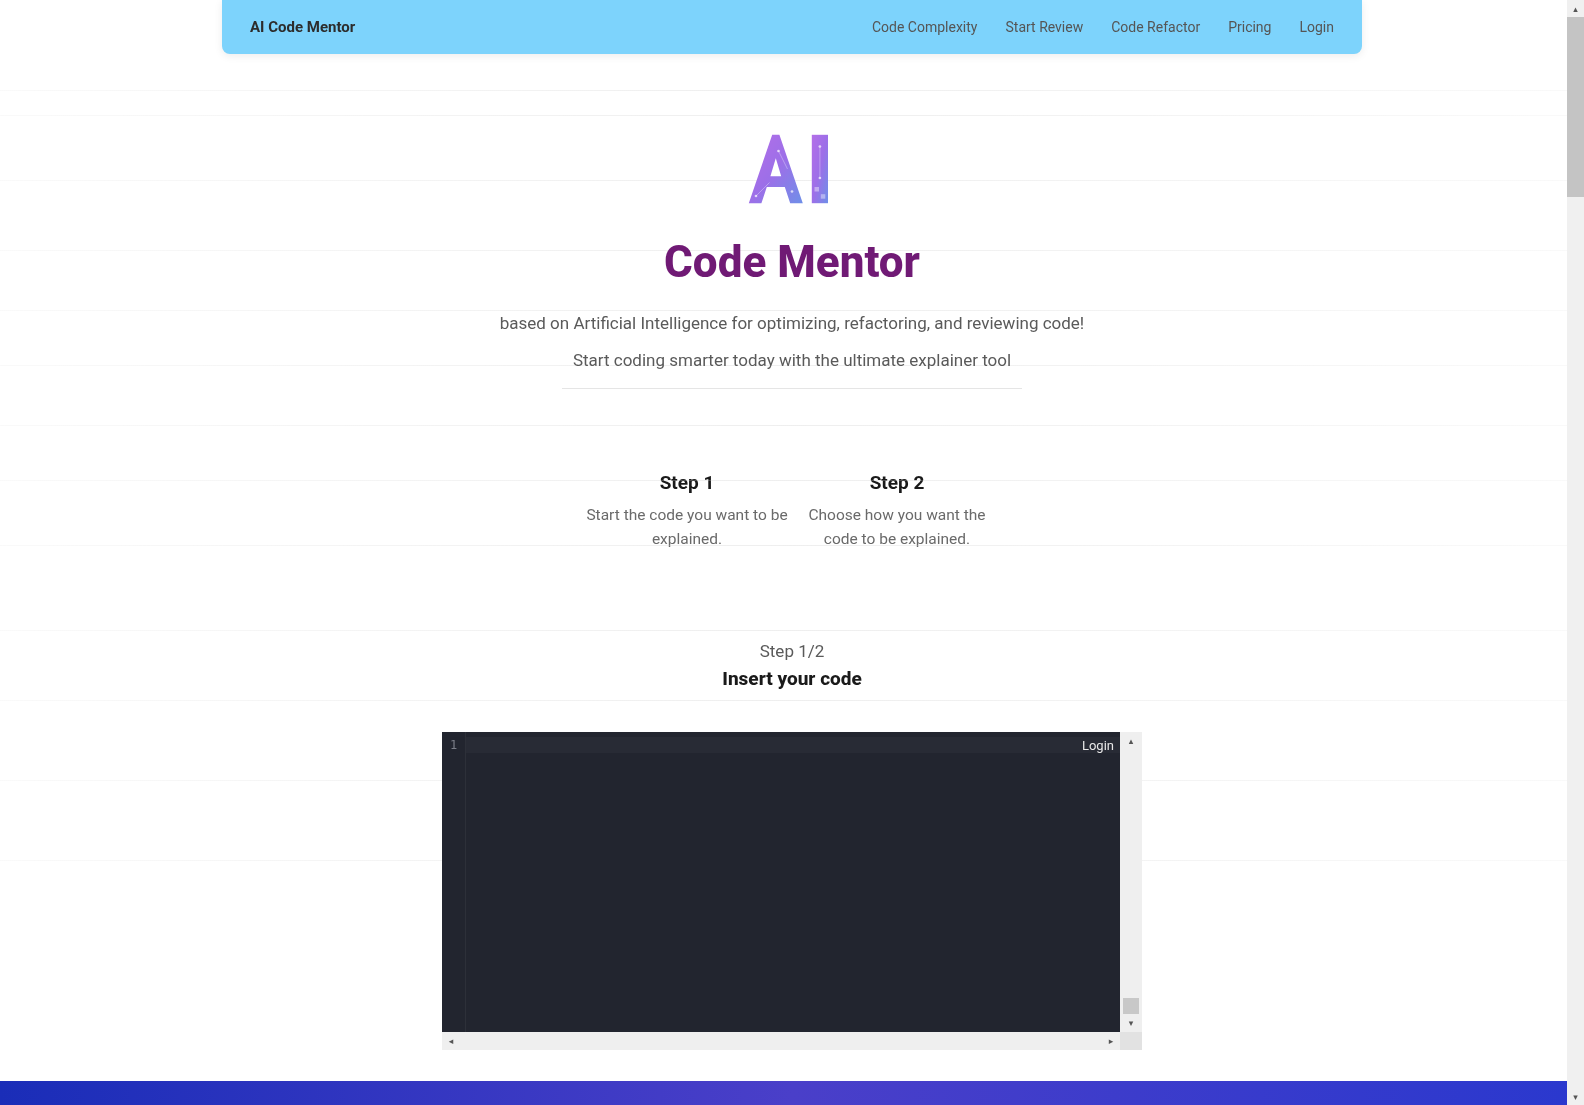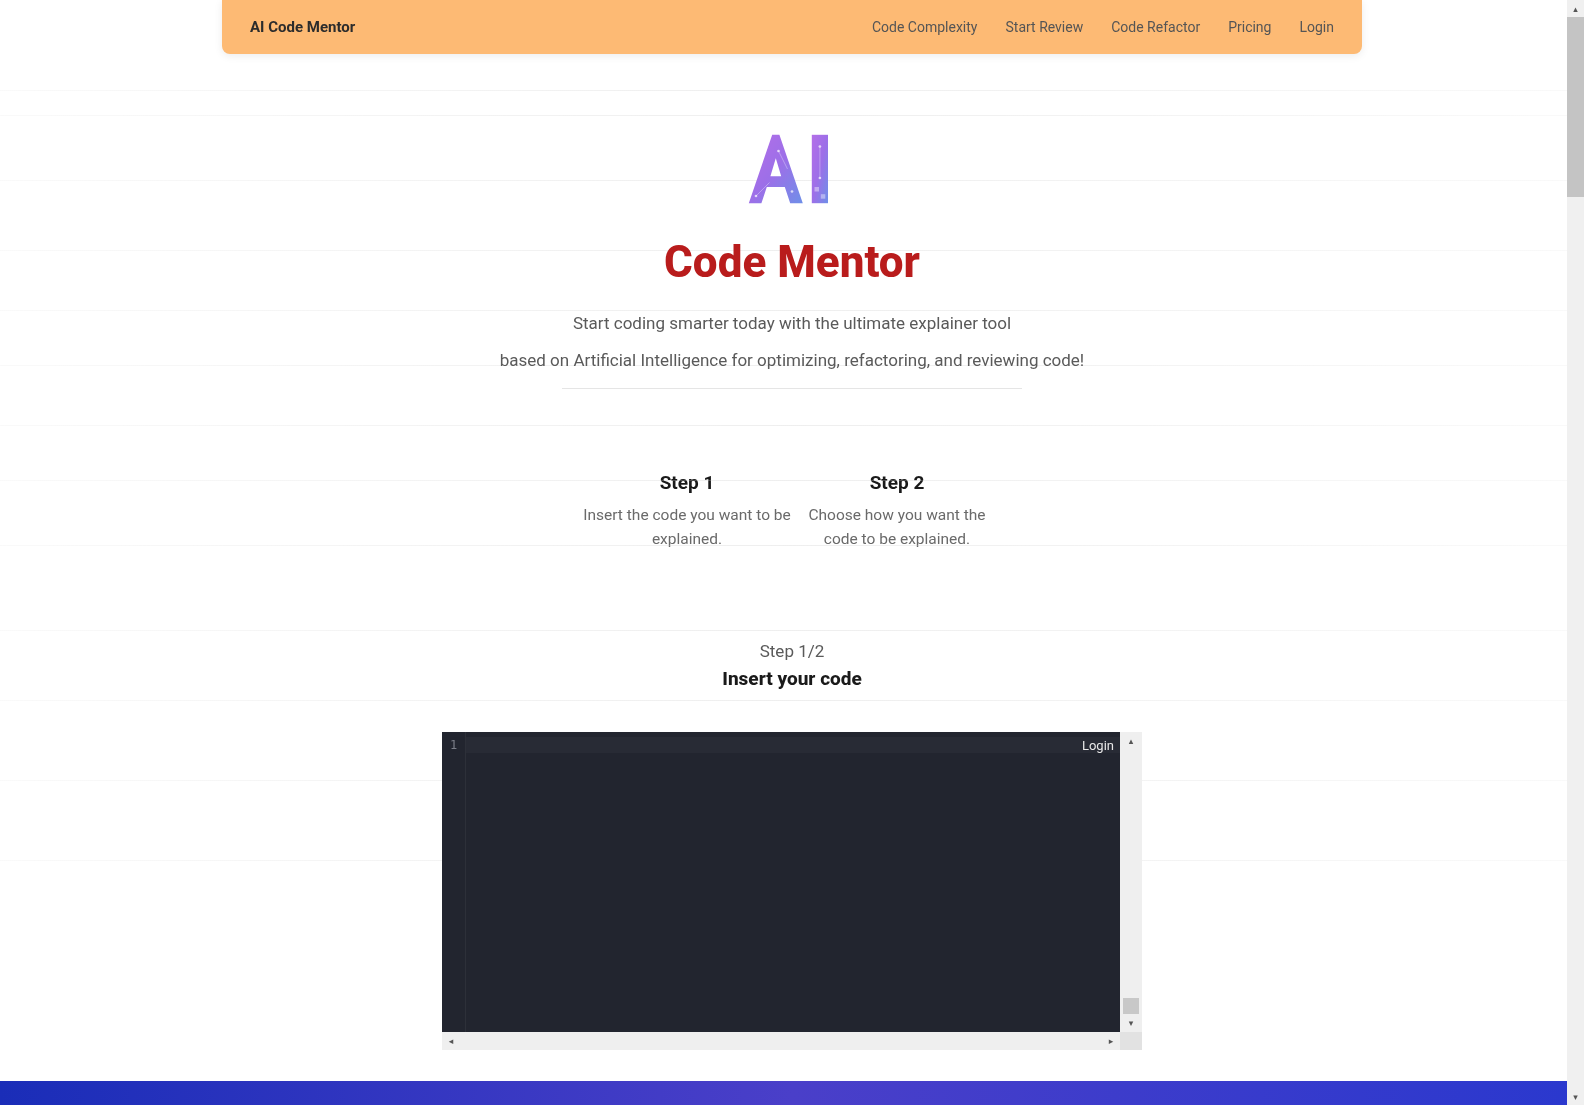--- a/index.html
+++ b/index.html
@@ -28,21 +28,21 @@
     }
     .bg-line {
       position: absolute;
       width: 100%;
       height: 1px;
       background: linear-gradient(90deg, rgba(200,200,200,0.1), rgba(200,200,200,0.3), rgba(200,200,200,0.1));
     }
     .header {
       position: relative;
       z-index: 10;
-      background: #fdba74;
+      background: #7dd3fc;
       border-radius: 0 0 8px 8px;
       box-shadow: 0 2px 8px rgba(0,0,0,0.08);
       margin: 0 auto;
       max-width: 1140px;
       display: flex;
       align-items: center;
       justify-content: space-between;
       padding: 18px 28px;
     }
     .brand {
@@ -70,21 +70,21 @@
       display: inline-block;
       margin-bottom: 18px;
     }
     .ai-logo svg {
       width: 110px;
       height: 90px;
     }
     .hero-title {
       font-size: 44px;
       font-weight: 800;
-      color: #b91c1c;
+      color: #701a75;
       margin-bottom: 22px;
     }
     .hero-sub {
       font-size: 17px;
       color: #5a5a5a;
       line-height: 1.6;
       margin: 0 auto 10px;
     }
     .divider-small {
       width: 460px;
@@ -313,29 +313,29 @@
         <circle cx="91" cy="25" r="1.5" fill="#fff" opacity="0.7"></circle>
         <circle cx="91" cy="60" r="1.5" fill="#fff" opacity="0.7"></circle>
         <line x1="20" y1="80" x2="35" y2="65" stroke="#fff" stroke-width="0.7" opacity="0.5"></line>
         <line x1="45" y1="30" x2="55" y2="50" stroke="#fff" stroke-width="0.7" opacity="0.5"></line>
         <line x1="91" y1="25" x2="91" y2="60" stroke="#fff" stroke-width="0.7" opacity="0.5"></line>
         <rect x="85" y="70" width="5" height="5" fill="#fff" opacity="0.4"></rect>
         <rect x="92" y="78" width="5" height="5" fill="#fff" opacity="0.4"></rect>
       </svg>
     </div>
     <h1 class="hero-title">Code Mentor</h1>
+    <p class="hero-sub">based on Artificial Intelligence for optimizing, refactoring, and reviewing code!</p>
     <p class="hero-sub">Start coding smarter today with the ultimate explainer tool</p>
-    <p class="hero-sub">based on Artificial Intelligence for optimizing, refactoring, and reviewing code!</p>
     <div class="divider-small"></div>
   </section>
 
   <section class="steps">
     <div class="step">
       <div class="step-title">Step 1</div>
-      <div class="step-desc">Insert the code you want to be explained.</div>
+      <div class="step-desc">Start the code you want to be explained.</div>
     </div>
     <div class="step">
       <div class="step-title">Step 2</div>
       <div class="step-desc">Choose how you want the code to be explained.</div>
     </div>
   </section>
 
   <section class="editor-section">
     <div class="step-indicator">Step 1/2</div>
     <h2 class="editor-heading">Insert your code</h2>

